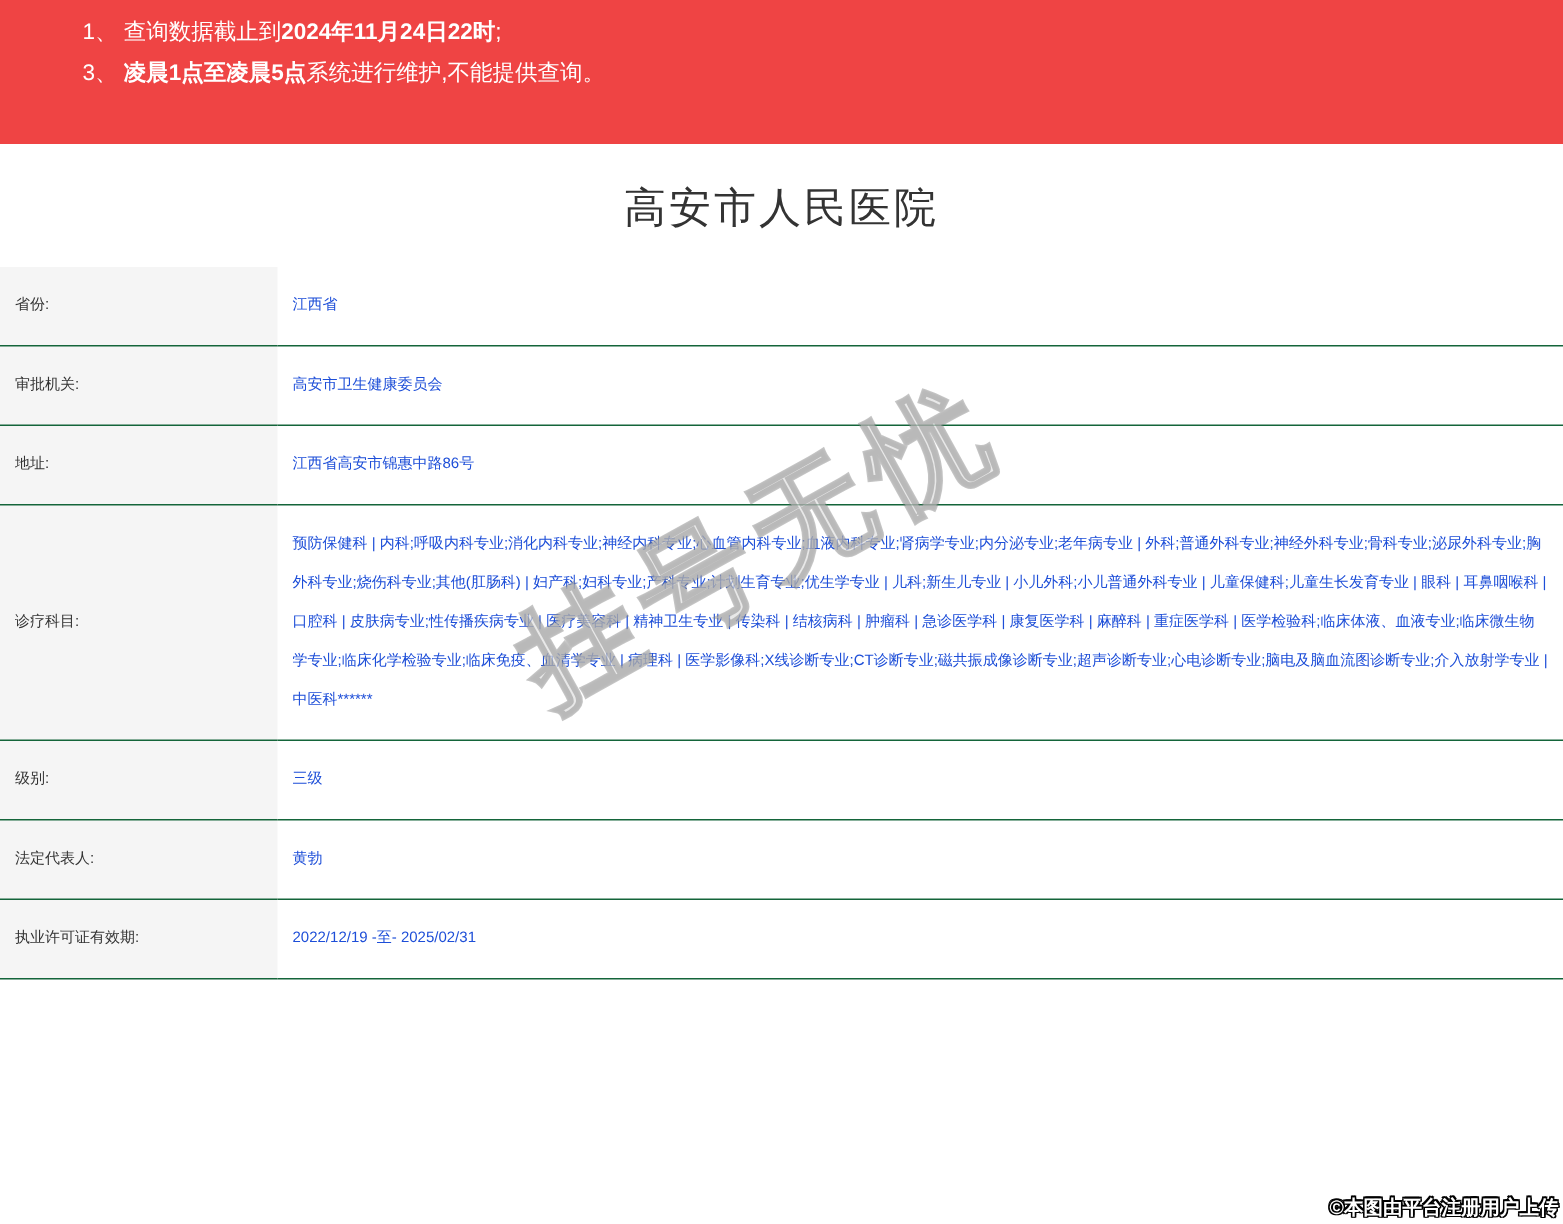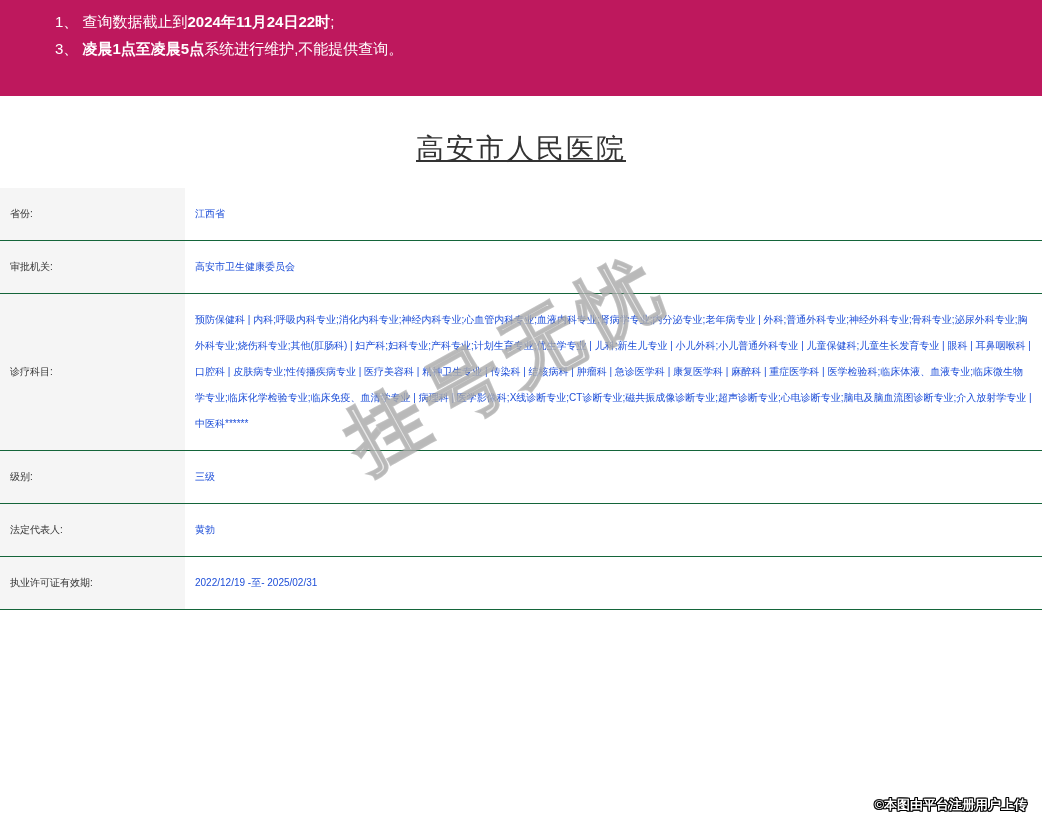--- a/index.html
+++ b/index.html
@@ -8,39 +8,38 @@
     position: relative;
     overflow: hidden;
     background: #ffffff;
     font-family: "Liberation Sans", "DejaVu Sans", sans-serif;
     color: #333333;
   }
   
   .notice-bar {
     width: 100%;
     height: 96px;
-    background: #be185d;
+    background: #ef4444;
     color: #ffffff;
     padding: 8px 10px 10px 55px;
     font-size: 15px;
   }
   .notice-line {
     line-height: 27px;
     white-space: nowrap;
   }
   .notice-line b { font-weight: bold; }
   
   .page-title {
-    margin: 34px 0 20px 0;
+    margin: 24px 0 20px 0;
     text-align: center;
     font-size: 28px;
     font-weight: 400;
     color: #333333;
     letter-spacing: 2px;
-    text-decoration: underline;
   }
   
   table.info-table {
     width: 100%;
     border-collapse: collapse;
     table-layout: fixed;
   }
   table.info-table tr {
     border-bottom: 1px solid #14653a;
   }
@@ -76,21 +75,21 @@
     white-space: nowrap;
     color: rgba(255,255,255,0.5);
     -webkit-text-stroke: 2px rgba(128,128,128,0.45);
     text-shadow: 0 0 1px rgba(120,120,120,0.35);
     pointer-events: none;
     z-index: 10;
   }
   
   .footer-caption {
     position: absolute;
-    right: 15px;
+    right: 3px;
     bottom: 2px;
     font-size: 13px;
     font-weight: bold;
     color: #ffffff;
     letter-spacing: 0px;
     text-shadow:
       -1px -1px 0 #000, 1px -1px 0 #000,
       -1px  1px 0 #000, 1px  1px 0 #000,
       -1px  0   0 #000, 1px  0   0 #000,
        0   -1px 0 #000, 0    1px 0 #000;
@@ -113,20 +112,24 @@
     <td class="cell-label">省份:</td>
     <td class="cell-value">江西省</td>
   </tr>
 
   <tr>
     <td class="cell-label">审批机关:</td>
     <td class="cell-value">高安市卫生健康委员会</td>
   </tr>
 
 
+  <tr>
+    <td class="cell-label">地址:</td>
+    <td class="cell-value">江西省高安市锦惠中路86号</td>
+  </tr>
 
   <tr>
     <td class="cell-label">诊疗科目:</td>
     <td class="cell-value">预防保健科 | 内科;呼吸内科专业;消化内科专业;神经内科专业;心血管内科专业;血液内科专业;肾病学专业;内分泌专业;老年病专业 | 外科;普通外科专业;神经外科专业;骨科专业;泌尿外科专业;胸外科专业;烧伤科专业;其他(肛肠科) | 妇产科;妇科专业;产科专业;计划生育专业;优生学专业 | 儿科;新生儿专业 | 小儿外科;小儿普通外科专业 | 儿童保健科;儿童生长发育专业 | 眼科 | 耳鼻咽喉科 | 口腔科 | 皮肤病专业;性传播疾病专业 | 医疗美容科 | 精神卫生专业 | 传染科 | 结核病科 | 肿瘤科 | 急诊医学科 | 康复医学科 | 麻醉科 | 重症医学科 | 医学检验科;临床体液、血液专业;临床微生物学专业;临床化学检验专业;临床免疫、血清学专业 | 病理科 | 医学影像科;X线诊断专业;CT诊断专业;磁共振成像诊断专业;超声诊断专业;心电诊断专业;脑电及脑血流图诊断专业;介入放射学专业 | 中医科******</td>
   </tr>
 
   <tr>
     <td class="cell-label">级别:</td>
     <td class="cell-value">三级</td>
   </tr>

